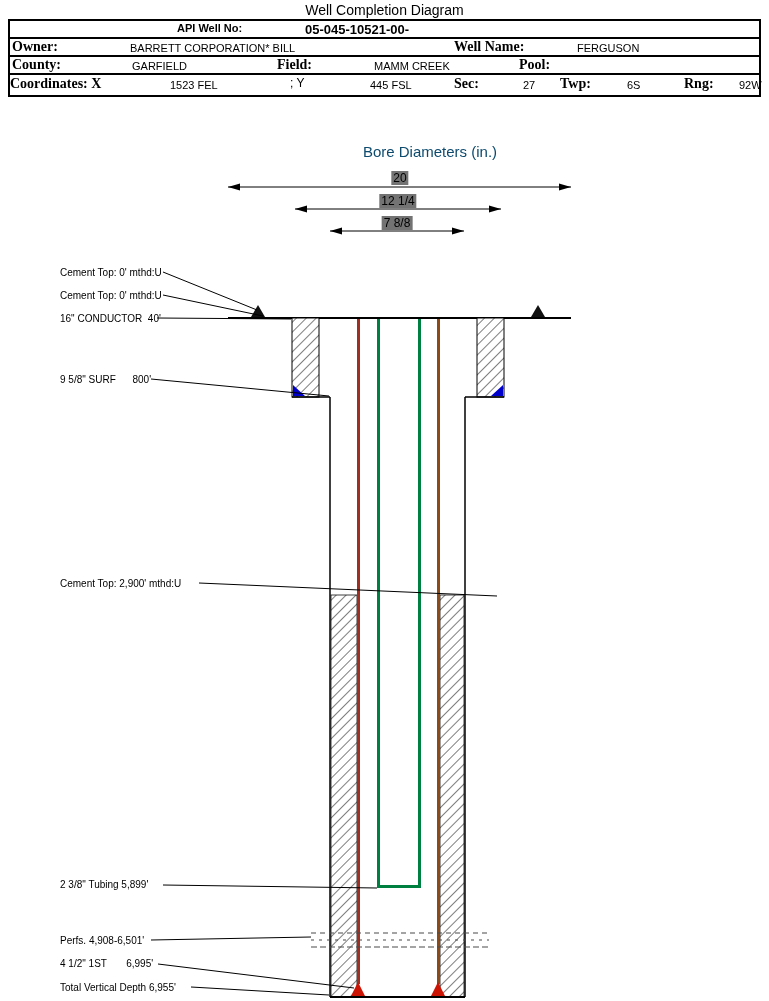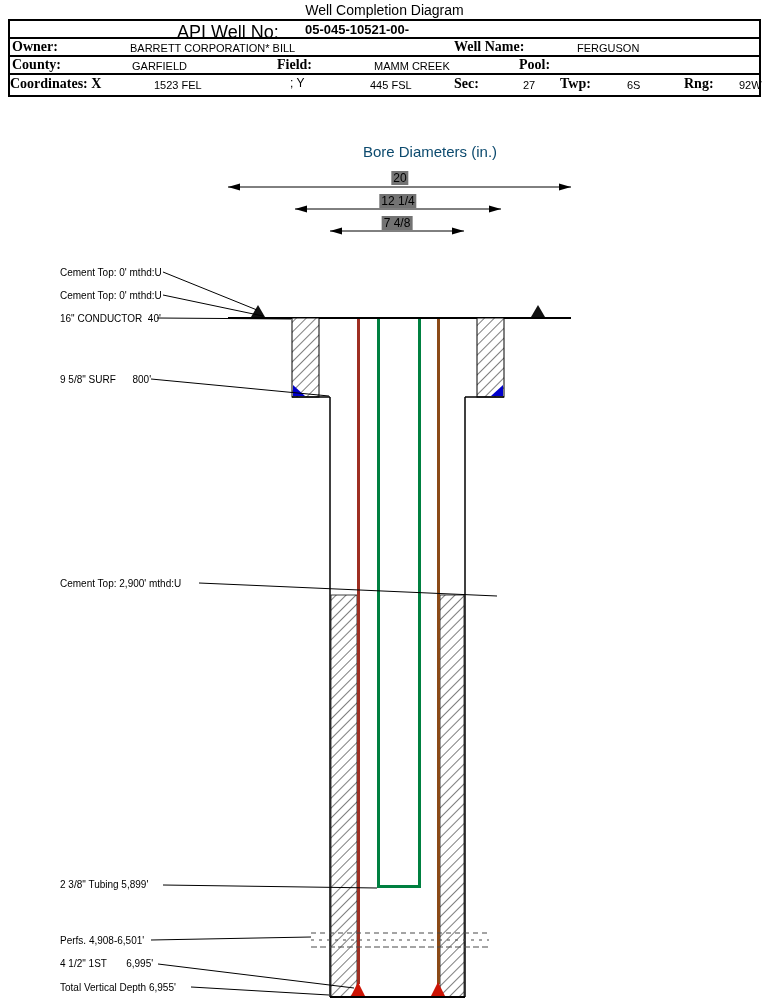--- a/index.html
+++ b/index.html
@@ -4,21 +4,21 @@
 <style>
   * { margin:0; padding:0; box-sizing:border-box; }
   html,body { background:#ffffff; }
   body { font-family:"Liberation Sans", sans-serif; color:#000; }
   .page { position:relative; width:769px; height:1001px; background:#fff; overflow:hidden; }
   .abs { position:absolute; }
   .hdr-title { top:2px; left:0; width:100%; text-align:center; font-size:14px; font-weight:normal; }
   .hdr-box { left:8px; top:19px; width:753px; height:78px; border:2px solid #000; }
   .sep { position:absolute; left:0; width:100%; height:2px; background:#000; }
   .b14 { font-weight:bold; font-size:14px; white-space:nowrap;font-family:Liberation Serif, serif; }
-  .b13 { font-weight:normal; font-size:18px; white-space:nowrap; }
+  .b13 { font-weight:bold; font-size:11px; white-space:nowrap; }
   .v13 { font-size:13px; white-space:nowrap;font-weight:bold; }
   .v11 { font-size:11px; white-space:nowrap; }
   .v12 { font-size:12px; white-space:nowrap; }
   .note { top:103px; left:0; width:100%; text-align:center; font-size:10px; font-weight:bold; }
   .bore-title { top:143px; left:430px; transform:translateX(-50%); font-size:15px; color:#0c4a6e; white-space:nowrap; }
   .dim-lbl { font-size:12px; transform:translateX(-50%); white-space:nowrap; background:#737373; padding:0 2px; }
   .anno { font-size:10px; line-height:11px; white-space:pre; }
   svg.draw { position:absolute; left:0; top:0; width:769px; height:1001px; pointer-events:none; }
 </style>
 </head>
@@ -115,37 +115,37 @@
     <span class="abs v11" style="left:567px; top:21px;">FERGUSON</span>
 
     <span class="abs b14" style="left:2px;   top:36px;">County:</span>
     <span class="abs v11" style="left:122px; top:39px;">GARFIELD</span>
     <span class="abs b14" style="left:267px; top:36px;">Field:</span>
     <span class="abs v11" style="left:364px; top:39px;">MAMM CREEK</span>
     <span class="abs b14" style="left:509px; top:36px;">Pool:</span>
     <span class="abs v11" style="left:580px; top:39px;"></span>
 
     <span class="abs b14" style="left:0px;   top:55px;">Coordinates: X</span>
-    <span class="abs v11" style="left:144px; top:58px;">1523 FEL</span>
+    <span class="abs v11" style="left:160px; top:58px;">1523 FEL</span>
     <span class="abs v12" style="left:280px; top:55px;">; Y</span>
     <span class="abs v11" style="left:360px; top:58px;">445 FSL</span>
     <span class="abs b14" style="left:444px; top:55px;">Sec:</span>
     <span class="abs v11" style="left:513px; top:58px;">27</span>
     <span class="abs b14" style="left:550px; top:55px;">Twp:</span>
     <span class="abs v11" style="left:617px; top:58px;">6S</span>
     <span class="abs b14" style="left:674px; top:55px;">Rng:</span>
     <span class="abs v11" style="left:729px; top:58px;">92W</span>
   </div>
 
 
   <span class="abs bore-title">Bore Diameters (in.)</span>
 
   <span class="abs dim-lbl" style="left:400px; top:171px;">20</span>
   <span class="abs dim-lbl" style="left:398px; top:194px;">12 1/4</span>
-  <span class="abs dim-lbl" style="left:397px; top:216px;">7 4/8</span>
+  <span class="abs dim-lbl" style="left:397px; top:216px;">7 8/8</span>
 
   <span class="abs anno" style="left:60px; top:267px;">Cement Top: 0' mthd:U</span>
   <span class="abs anno" style="left:60px; top:290px;">Cement Top: 0' mthd:U</span>
   <span class="abs anno" style="left:60px; top:313px;">16" CONDUCTOR  40'</span>
   <span class="abs anno" style="left:60px; top:374px;">9 5/8" SURF      800'</span>
   <span class="abs anno" style="left:60px; top:578px;">Cement Top: 2,900' mthd:U</span>
   <span class="abs anno" style="left:60px; top:879px;">2 3/8" Tubing 5,899'</span>
   <span class="abs anno" style="left:60px; top:935px;">Perfs. 4,908-6,501'</span>
   <span class="abs anno" style="left:60px; top:958px;">4 1/2" 1ST       6,995'</span>
   <span class="abs anno" style="left:60px; top:982px;">Total Vertical Depth 6,955'</span>

